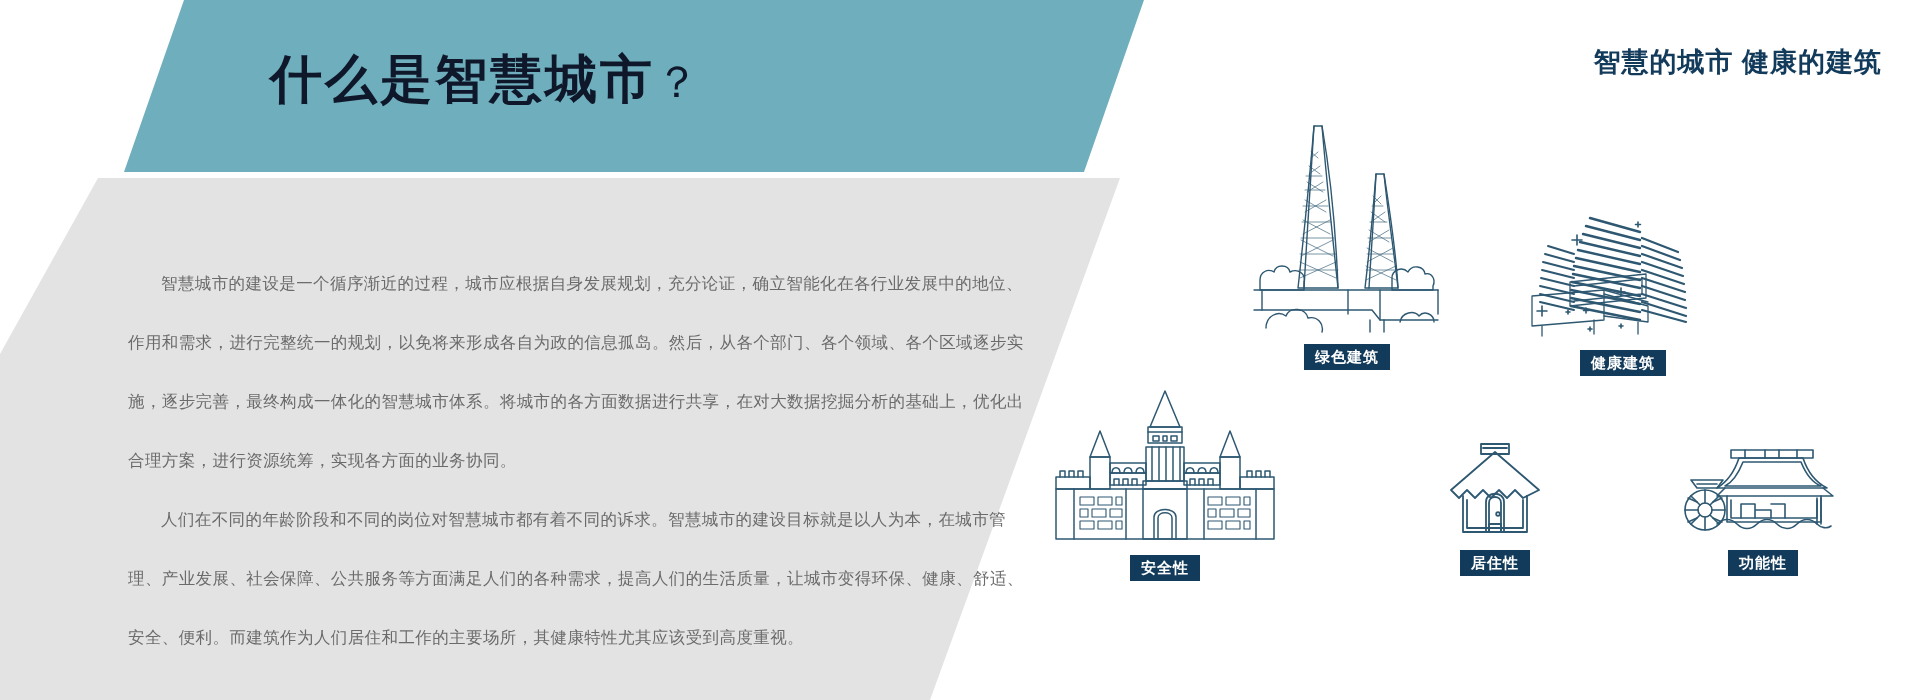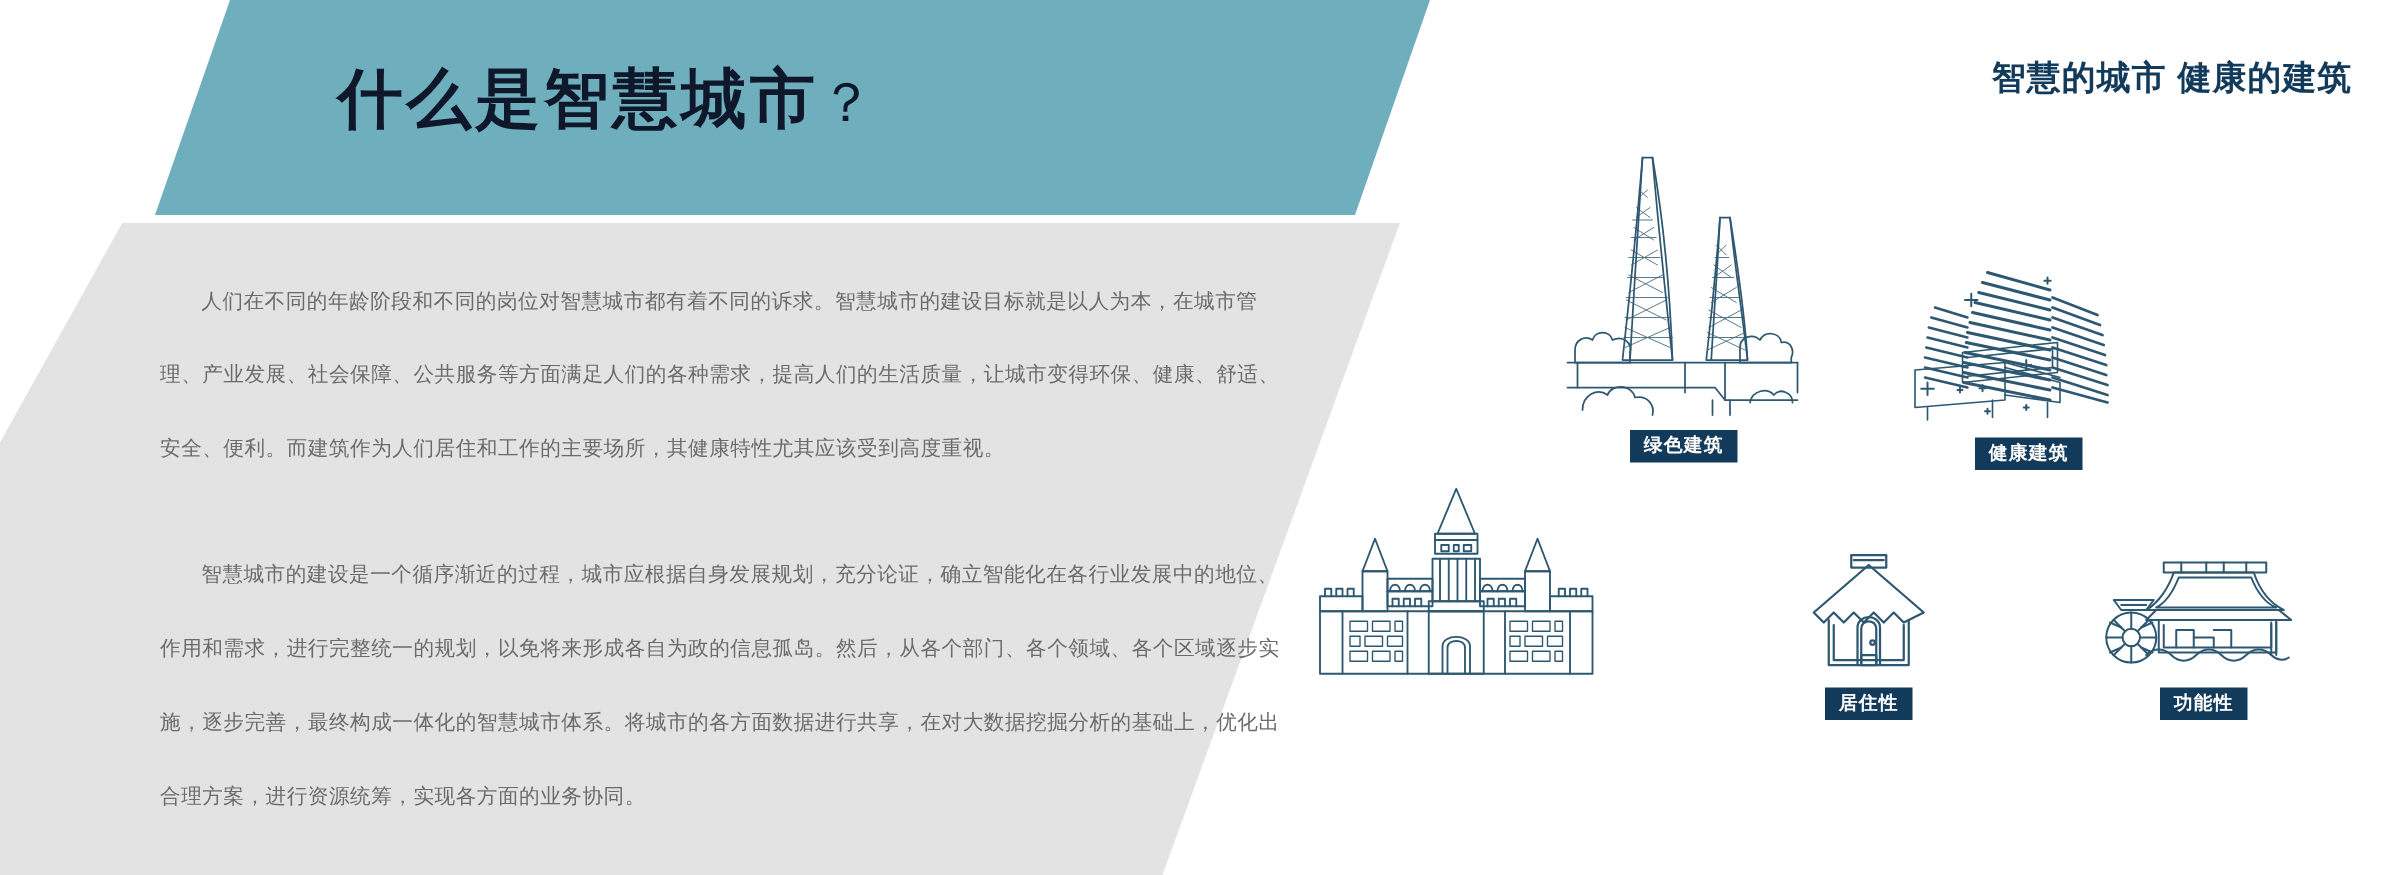--- a/index.html
+++ b/index.html
@@ -132,22 +132,22 @@
 <div class="stage">
 
   <div class="title-banner"></div>
   <div class="title-text"><span>什么是智慧城市</span><span class="qmark">？</span></div>
 
   <div class="right-headline">智慧的城市  健康的建筑</div>
 
   <div class="body-panel"></div>
 
   <div class="body-copy">
+    <div class="para second">智慧城市的建设是一个循序渐近的过程，城市应根据自身发展规划，充分论证，确立智能化在各行业发展中的地位、作用和需求，进行完整统一的规划，以免将来形成各自为政的信息孤岛。然后，从各个部门、各个领域、各个区域逐步实施，逐步完善，最终构成一体化的智慧城市体系。将城市的各方面数据进行共享，在对大数据挖掘分析的基础上，优化出合理方案，进行资源统筹，实现各方面的业务协同。</div>
     <div class="para">人们在不同的年龄阶段和不同的岗位对智慧城市都有着不同的诉求。智慧城市的建设目标就是以人为本，在城市管理、产业发展、社会保障、公共服务等方面满足人们的各种需求，提高人们的生活质量，让城市变得环保、健康、舒适、安全、便利。而建筑作为人们居住和工作的主要场所，其健康特性尤其应该受到高度重视。</div>
-    <div class="para second">智慧城市的建设是一个循序渐近的过程，城市应根据自身发展规划，充分论证，确立智能化在各行业发展中的地位、作用和需求，进行完整统一的规划，以免将来形成各自为政的信息孤岛。然后，从各个部门、各个领域、各个区域逐步实施，逐步完善，最终构成一体化的智慧城市体系。将城市的各方面数据进行共享，在对大数据挖掘分析的基础上，优化出合理方案，进行资源统筹，实现各方面的业务协同。</div>
   </div>
 
   <div class="illustrations">
 
     <div class="illo illo-green">
       <svg width="190" height="220" viewBox="0 0 190 220" fill="none" stroke="#2E5871" stroke-width="1.4">
         <g stroke-linejoin="round" stroke-linecap="round">
           <path d="M62 12 C58 60 52 120 46 174 L86 174 C84 120 78 58 70 12 Z"></path>
           <path d="M62 12 C59 60 55 120 52 174"></path>
           <path d="M70 12 C74 60 80 118 86 174"></path>
@@ -257,20 +257,23 @@
           <g stroke-width="1.1">
             <path d="M30 112 H44 V120 H30 Z M48 112 H62 V120 H48 Z M66 112 H72 V120 H66 Z"></path>
             <path d="M30 124 H38 V132 H30 Z M42 124 H56 V132 H42 Z M60 124 H72 V132 H60 Z"></path>
             <path d="M30 136 H44 V144 H30 Z M48 136 H62 V144 H48 Z M66 136 H72 V144 H66 Z"></path>
             <path d="M158 112 H172 V120 H158 Z M176 112 H190 V120 H176 Z M194 112 H200 V120 H194 Z"></path>
             <path d="M158 124 H166 V132 H158 Z M170 124 H184 V132 H170 Z M188 124 H200 V132 H188 Z"></path>
             <path d="M158 136 H172 V144 H158 Z M176 136 H190 V144 H176 Z M194 136 H200 V144 H194 Z"></path>
           </g>
         </g>
       </svg>
+      <div class="badge-wrap">
+        <span class="badge">安全性</span>
+      </div>
     </div>
 
     <div class="illo illo-livable">
       <svg width="100" height="100" viewBox="0 0 100 100" fill="none" stroke="#2E5871" stroke-width="1.8">
         <g stroke-linejoin="round" stroke-linecap="round">
           <path d="M36 4 H64 V14 H36 Z"></path>
           <path d="M38 8 H62"></path>
           <path d="M50 12 L6 50 L14 58 L22 50 L30 58 L38 50 L46 58 L54 50 L62 58 L70 50 L78 58 L94 50 Z"></path>
           <path d="M18 56 V92 H82 V56"></path>
           <path d="M22 60 V88 H78 V60"></path>

